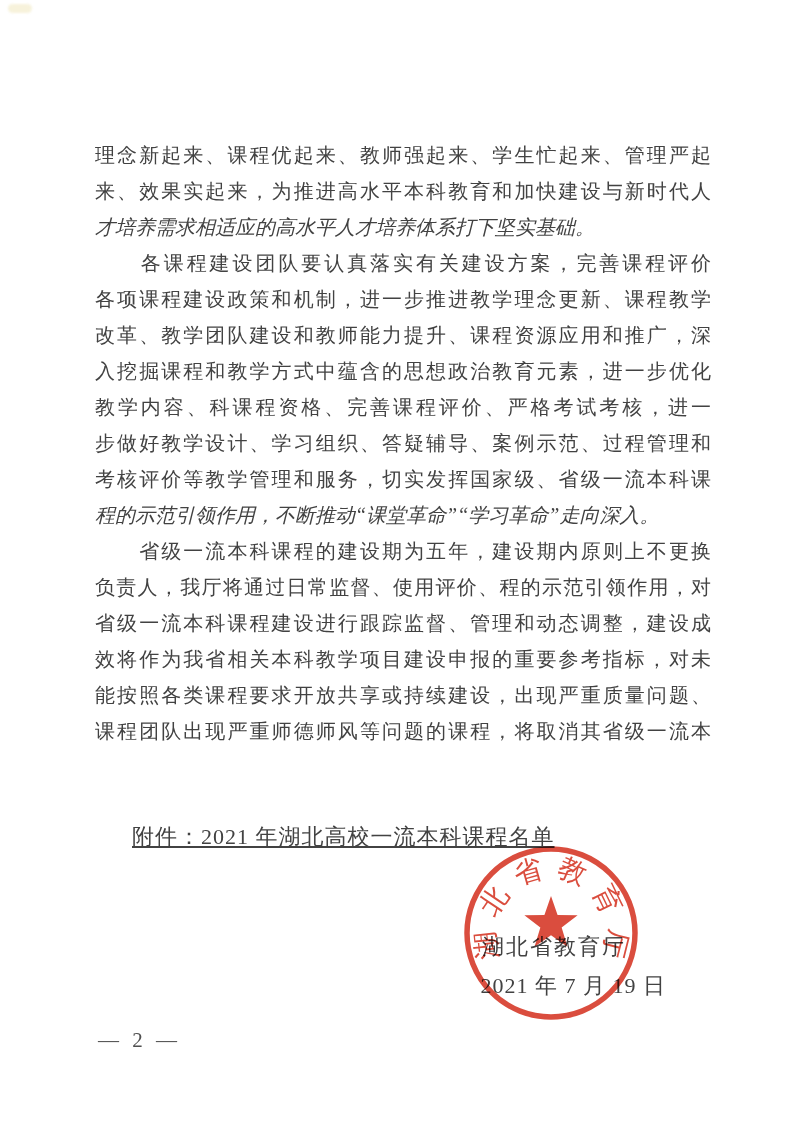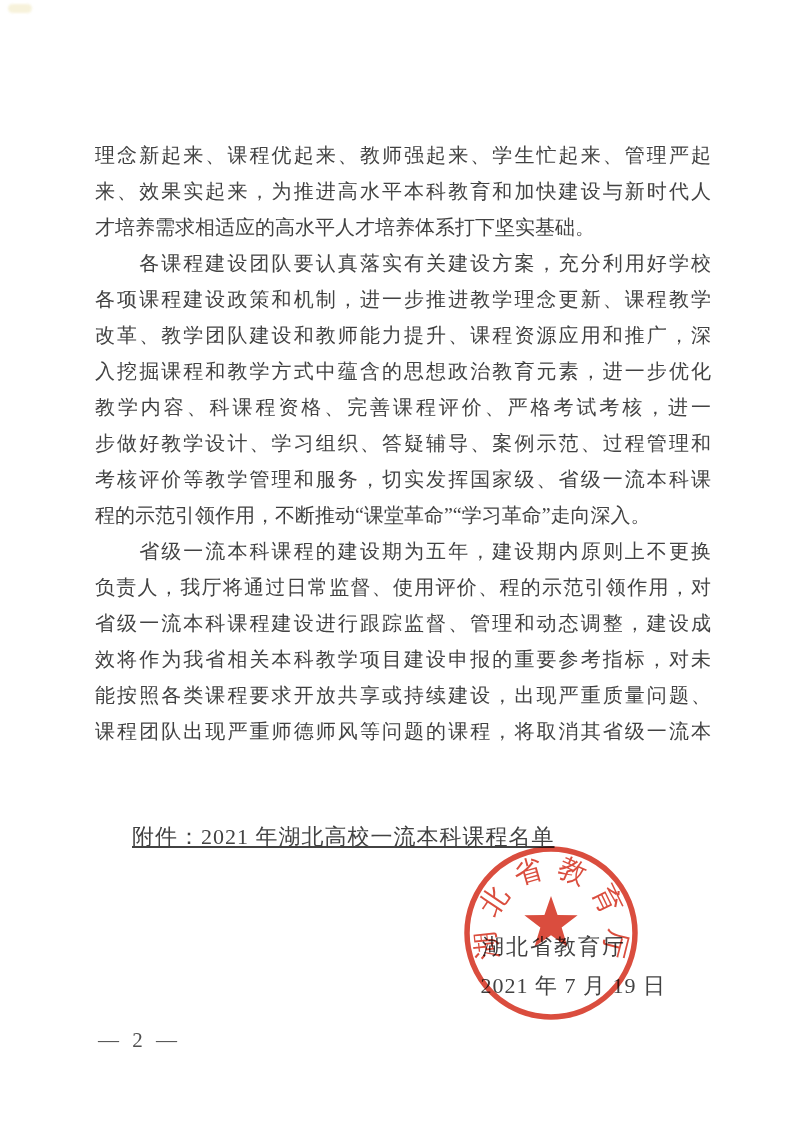--- a/index.html
+++ b/index.html
@@ -18,21 +18,21 @@
   .body-text {
     position: absolute; left: 95px; top: 137px; width: 616px;
     font-size: 20px;
   }
   .line {
     height: 36px; line-height: 36px;
     text-align: justify; text-align-last: justify;
     text-justify: inter-character;
     white-space: normal;
   }
-  .line.end { text-align-last: left; }
+  .line.end { text-align-last: left; font-style: italic; }
   .attachment-line {
     position: absolute; left: 132px; top: 822px;
     font-size: 22px; letter-spacing: 1px; line-height: 30px; text-decoration: underline;
   }
   .signature-block {
     position: absolute; left: 442px; top: 932px; width: 224px;
     text-align: center; font-size: 22px;
   }
   .signature-agency { line-height: 30px; height: 39px; letter-spacing: 2px; }
   .signature-date  { line-height: 30px; letter-spacing: 1px; text-align: right; }
@@ -48,21 +48,21 @@
 </style>
 </head>
 <body>
 
 <div class="scan-artifact"></div>
 
 <div class="body-text">
   <div class="line">理念新起来、课程优起来、教师强起来、学生忙起来、管理严起</div>
   <div class="line">来、效果实起来，为推进高水平本科教育和加快建设与新时代人</div>
   <div class="line end">才培养需求相适应的高水平人才培养体系打下坚实基础。</div>
-  <div class="line">　　各课程建设团队要认真落实有关建设方案，充分利用好学校</div>
+  <div class="line">　　各课程建设团队要认真落实有关建设方案，完善课程评价</div>
   <div class="line">各项课程建设政策和机制，进一步推进教学理念更新、课程教学</div>
   <div class="line">改革、教学团队建设和教师能力提升、课程资源应用和推广，深</div>
   <div class="line">入挖掘课程和教学方式中蕴含的思想政治教育元素，进一步优化</div>
   <div class="line">教学内容、科课程资格、完善课程评价、严格考试考核，进一</div>
   <div class="line">步做好教学设计、学习组织、答疑辅导、案例示范、过程管理和</div>
   <div class="line">考核评价等教学管理和服务，切实发挥国家级、省级一流本科课</div>
   <div class="line end">程的示范引领作用，不断推动“课堂革命”“学习革命”走向深入。</div>
   <div class="line">　　省级一流本科课程的建设期为五年，建设期内原则上不更换</div>
   <div class="line">负责人，我厅将通过日常监督、使用评价、程的示范引领作用，对</div>
   <div class="line">省级一流本科课程建设进行跟踪监督、管理和动态调整，建设成</div>

